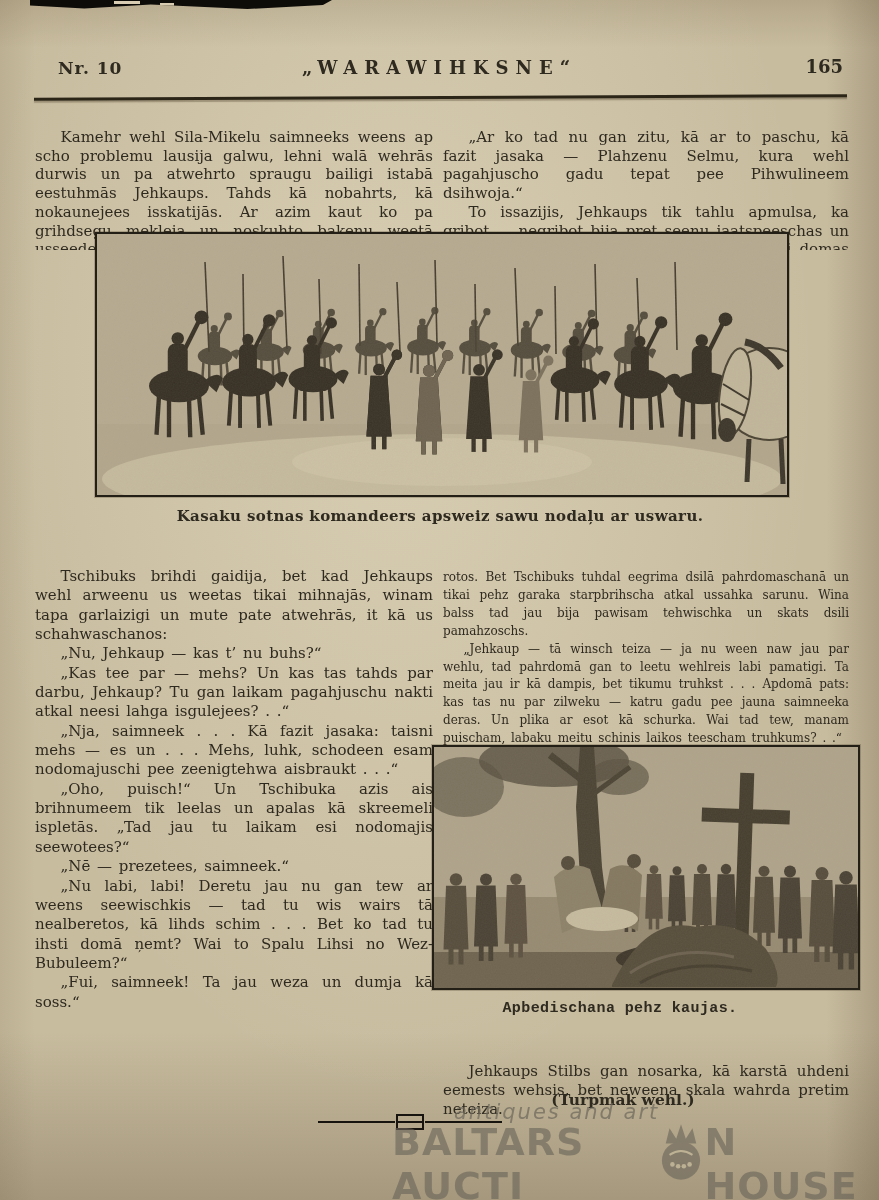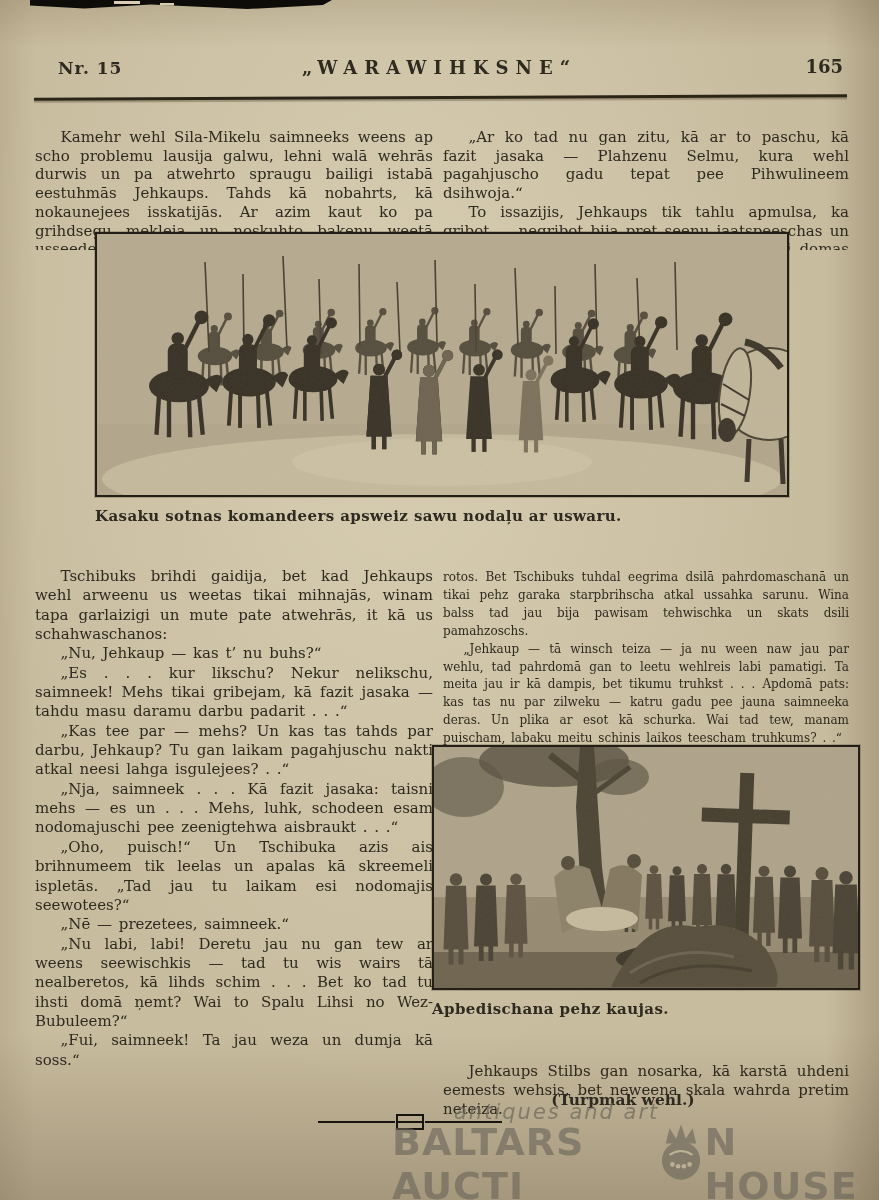--- a/index.html
+++ b/index.html
@@ -26,21 +26,21 @@
   .textblock p{margin:0;text-align:justify;text-indent:1.7em;word-spacing:2px;}
   .noindent-first p:first-child{text-indent:0;}
   .intro{font-size:15px;line-height:18.7px;}
   .colL{font-size:15px;line-height:19.35px;}
   .colRtop{font-size:12px;line-height:17.9px;}
   .colRbot{font-size:15px;line-height:19px;}
   .continuation{position:absolute;text-align:center;font-size:15.5px;font-weight:bold;}
   
   .photo{position:absolute;border:2px solid #241f16;background:#b0a489;box-shadow:0 0 0 1px rgba(60,50,32,0.25);}
   .photo svg{display:block;}
-  .caption{position:absolute;font-weight:bold;font-size:15px;letter-spacing:0.4px;}
+  .caption{position:absolute;text-align:center;font-weight:bold;font-size:15px;letter-spacing:0.4px;}
   
   .endrule{position:absolute;left:318px;top:1114px;width:184px;display:flex;align-items:center;}
   .endrule .seg{flex:1;height:2.5px;background:#17130e;}
   .endrule .endbox{width:24px;height:12px;border:2.5px solid #17130e;margin:0 1px;
       background:linear-gradient(to bottom, transparent 38%, #17130e 38%, #17130e 62%, transparent 62%);}
   
   .watermark{position:absolute;left:392px;top:1100px;width:470px;pointer-events:none;}
   .wm-script{font-family:"DejaVu Sans", sans-serif;font-style:italic;font-size:21px;
              letter-spacing:2px;color:#6f695d;opacity:0.72;margin-left:62px;}
   .wm-brand{display:flex;align-items:center;font-family:"DejaVu Sans", sans-serif;
@@ -50,21 +50,21 @@
 </head>
 <body>
 
 <div class="paper"></div>
 
 <div class="scan-artifact">
   <span class="fleck" style="left:84px;width:26px;"></span>
   <span class="fleck" style="left:130px;width:14px;top:3px;"></span>
 </div>
 
-<div class="issue">Nr. 15</div>
+<div class="issue">Nr. 10</div>
 <div class="journal">„WARAWIHKSNE“</div>
 <div class="pageno">165</div>
 <div class="headrule"></div>
 
 <div class="textblock intro" style="left:35px;top:104px;width:398px;height:122px;">
   <p>Kamehr wehl Sila-Mikelu saimneeks weens ap scho problemu lausija galwu, lehni walā wehrās durwis un pa atwehrto spraugu bailigi istabā eestuhmās Jehkaups. Tahds kā nobahrts, kā nokaunejees isskatijās. Ar azim kaut ko pa grihdsegu mekleja un noskuhto bakenu weetā usseedeja kautrs sahrtums.</p>
 </div>
 <div class="textblock intro" style="left:443px;top:104px;width:406px;height:122px;">
   <p>„Ar ko tad nu gan zitu, kā ar to paschu, kā fazit jasaka — Plahzenu Selmu, kura wehl pagahjuscho gadu tepat pee Pihwulineem dsihwoja.“</p>
   <p>To issazijis, Jehkaups tik tahlu apmulsa, ka gribot — negribot bija pret seenu jaatspeeschas un wisi peezi pirksti zaur mateem jaiswelk, lai domas kautzik noskaid-</p>
@@ -162,21 +162,20 @@
       <line x1="684" y1="205" x2="686" y2="250" stroke="#3c352a" stroke-width="5"></line>
     </g>
     <rect x="0" y="0" width="690" height="261" filter="url(#grain1)" opacity="0.55"></rect>
   </svg>
 </div>
 <div class="caption" style="left:95px;top:507px;width:690px;">Kasaku sotnas komandeers apsweiz sawu nodaļu ar uswaru.</div>
 
 <div class="textblock colL" style="left:35px;top:543px;width:398px;height:562px;">
     <p>Tschibuks brihdi gaidija, bet kad Jehkaups wehl arweenu us weetas tikai mihnajās, winam tapa garlaizigi un mute pate atwehrās, it kā us schahwaschanos:</p>
     <p>„Nu, Jehkaup — kas t’ nu buhs?“</p>
-    <p>„Es . . . kur likschu? Nekur nelikschu, saimneek! Mehs tikai gribejam, kā fazit jasaka — tahdu masu daramu darbu padarit . . .“</p>
     <p>„Kas tee par — mehs? Un kas tas tahds par darbu, Jehkaup? Tu gan laikam pagahjuschu nakti atkal neesi lahga isgulejees? . .“</p>
     <p>„Nja, saimneek . . . Kā fazit jasaka: taisni mehs — es un . . . Mehs, luhk, schodeen esam nodomajuschi pee zeenigtehwa aisbraukt . . .“</p>
     <p>„Oho, puisch!“ Un Tschibuka azis ais brihnumeem tik leelas un apalas kā skreemeli ispletās. „Tad jau tu laikam esi nodomajis seewotees?“</p>
     <p>„Nē — prezetees, saimneek.“</p>
     <p>„Nu labi, labi! Deretu jau nu gan tew ar weens seewischkis — tad tu wis wairs tā nealberetos, kā lihds schim . . . Bet ko tad tu ihsti domā ņemt? Wai to Spalu Lihsi no Wez-Bubuleem?“</p>
     <p>„Fui, saimneek! Ta jau weza un dumja kā soss.“</p>
   </div>
 
 <div class="textblock colRtop noindent-first" style="left:443px;top:545px;width:406px;height:198px;">
     <p>rotos. Bet Tschibuks tuhdal eegrima dsilā pahrdomaschanā un tikai pehz garaka starpbrihscha atkal ussahka sarunu. Wina balss tad jau bija pawisam tehwischka un skats dsili pamahzoschs.</p>
@@ -236,21 +235,21 @@
     </g>
     <g>
       <ellipse cx="250" cy="212" rx="68" ry="16" fill="#3e372a"></ellipse>
       <path d="M178,238 Q212,168 262,180 Q304,172 332,202 Q348,226 342,240 L178,240 Z" fill="#574d3b"></path>
       <path d="M196,226 Q240,196 300,210" stroke="#6d6250" stroke-width="3" fill="none"></path>
       <path d="M206,236 Q250,210 318,224" stroke="#463e2f" stroke-width="3" fill="none"></path>
     </g>
     <rect x="0" y="0" width="424" height="241" filter="url(#grain2)" opacity="0.55"></rect>
   </svg>
 </div>
-<div class="caption" style="left:432px;top:1000px;width:424px;">Apbedischana pehz kaujas.</div>
+<div class="caption" style="left:408px;top:1000px;width:424px;font-family:Liberation Mono, monospace;">Apbedischana pehz kaujas.</div>
 
 <div class="textblock colRbot" style="left:443px;top:1038px;width:406px;height:60px;">
     <p>Jehkaups Stilbs gan nosarka, kā karstā uhdeni eemests wehsis, bet neweena skala wahrda pretim neteiza.</p>
   </div>
 <div class="continuation" style="left:443px;top:1090px;width:360px;">(Turpmak wehl.)</div>
 
 <div class="endrule">
   <div class="seg"></div>
   <div class="endbox"></div>
   <div class="seg"></div>

